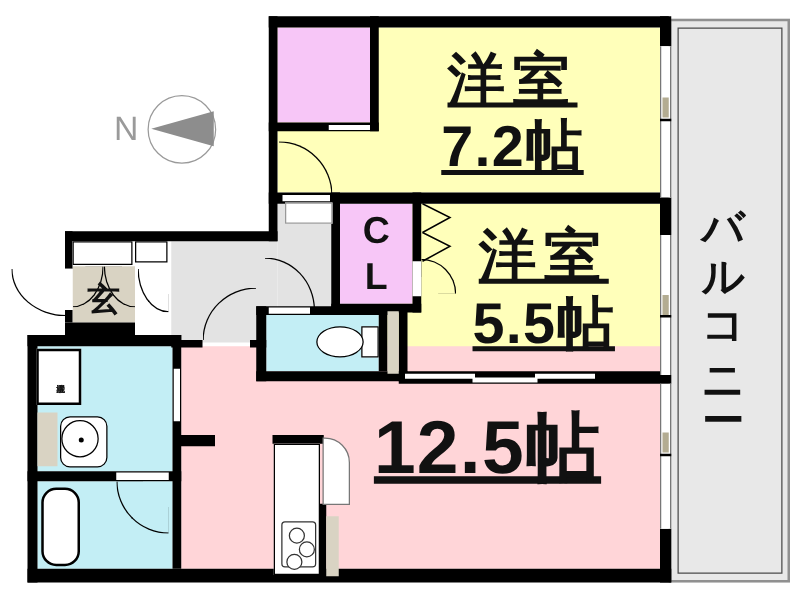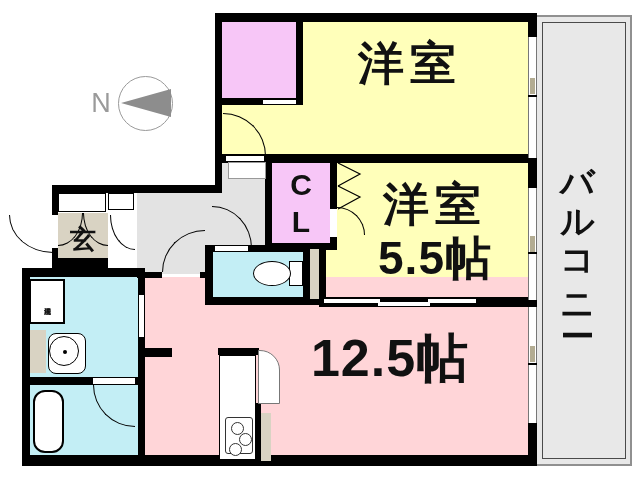--- a/index.html
+++ b/index.html
@@ -14,21 +14,21 @@
   .room { position: absolute; }
   .beige{ position: absolute; background: #d9d3c3; }
   .fix  { position: absolute; background: #fff; border: 1px solid #000; }
   .arc  { position: absolute; }
   .arc-bl { border-left:1px solid #000; border-bottom:1px solid #000; border-bottom-left-radius:100% 100%; }
   .arc-br { border-right:1px solid #000; border-bottom:1px solid #000; border-bottom-right-radius:100% 100%; }
   .arc-tr { border-top:1px solid #000; border-right:1px solid #000; border-top-right-radius:100% 100%; }
   .arc-tl { border-top:1px solid #000; border-left:1px solid #000; border-top-left-radius:100% 100%; }
   .lbl { position:absolute; color:#111; font-weight:bold; text-align:center; }
   .room-lbl { display:flex; flex-direction:column; align-items:center; justify-content:flex-start; }
-  .jp-big { font-size:46px; line-height:54px; letter-spacing:6px; white-space:nowrap; }
+  .jp-big { font-size:46px; line-height:54px; letter-spacing:6px; white-space:nowrap;text-decoration:underline; }
   .win { position:absolute; background:#fff; border-left:1px solid #777; border-right:1px solid #777; }
   .wtick { position:absolute; background:#000; }
   .sash { position:absolute; background:#b3ac92; }
   .vtext { writing-mode: vertical-rl; text-orientation: upright; }
 </style>
 </head>
 <body>
 
 <div id="plan">
 
@@ -140,29 +140,30 @@
 
   <div class="abs" style="left:118px;top:76px;width:55px;height:55px;border:1px solid #9a9a9a;border-radius:50%;background:#fff;"></div>
   <svg class="abs" style="left:120px;top:86px;" width="52" height="34" viewBox="0 0 52 34">
     <polygon points="1,17 51,3 51,31" fill="#8d8d8d"></polygon>
   </svg>
   <div class="lbl" style="left:88px;top:88px;width:26px;height:30px;font-size:27px;font-weight:normal;color:#9a9a9a;">N</div>
 
 
   <div class="lbl room-lbl" style="left:300px;top:36px;width:220px;height:110px;">
     <div class="jp-big">洋室</div>
+    <div class="jp-big" style="letter-spacing:1px;">7.2帖</div>
   </div>
 
   <div class="lbl room-lbl" style="left:330px;top:177px;width:210px;height:110px;">
     <div class="jp-big">洋室</div>
     <div class="jp-big" style="letter-spacing:1px;text-align:center;">5.5帖</div>
   </div>
 
   <div class="lbl room-lbl" style="left:280px;top:331px;width:220px;height:100px;">
-    <div class="jp-big" style="font-size:52px;letter-spacing:1px;">12.5帖</div>
+    <div class="jp-big" style="font-size:60px;letter-spacing:1px;">12.5帖</div>
   </div>
 
   <div class="lbl" style="left:283px;top:166px;width:36px;height:76px;font-size:30px;line-height:37px;">
     <div>C</div>
     <div>L</div>
   </div>
 
   <div class="lbl" style="left:58px;top:222px;width:50px;height:30px;font-size:26px;">玄</div>
 
   <div class="lbl vtext" style="left:557px;top:118px;width:42px;height:230px;font-size:34px;letter-spacing:5px;display:flex;align-items:center;justify-content:center;">バルコニー</div>

